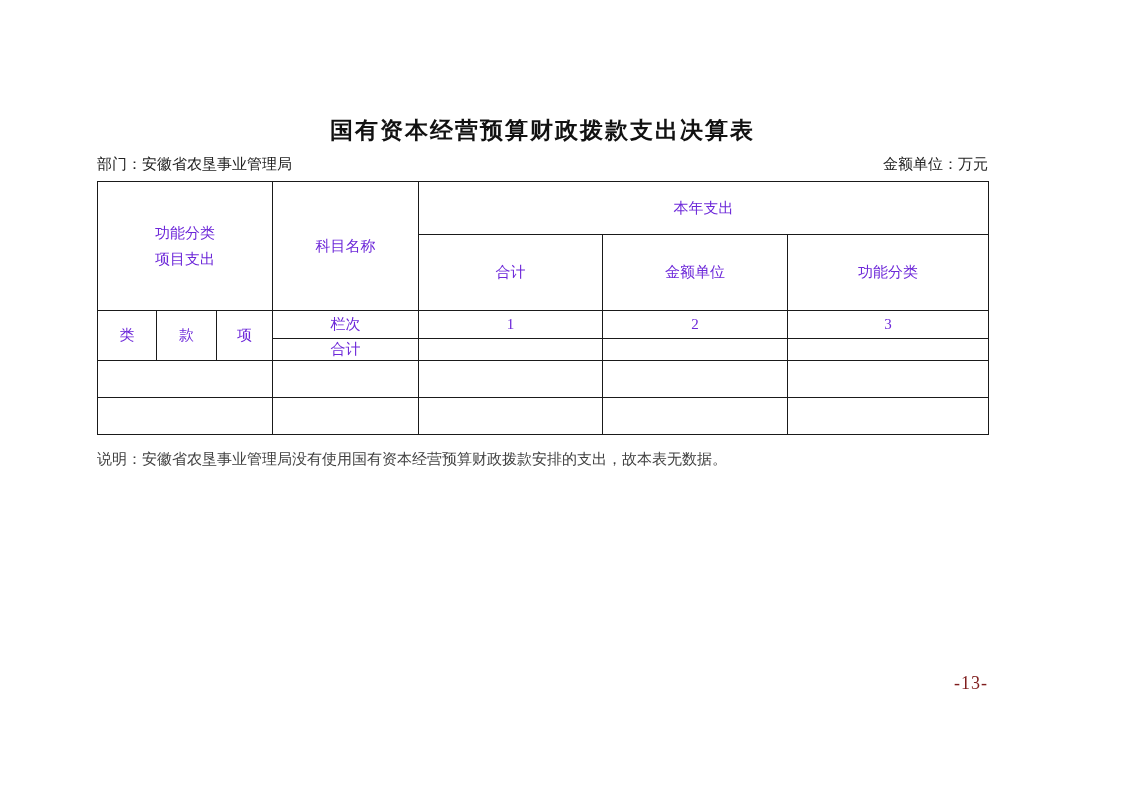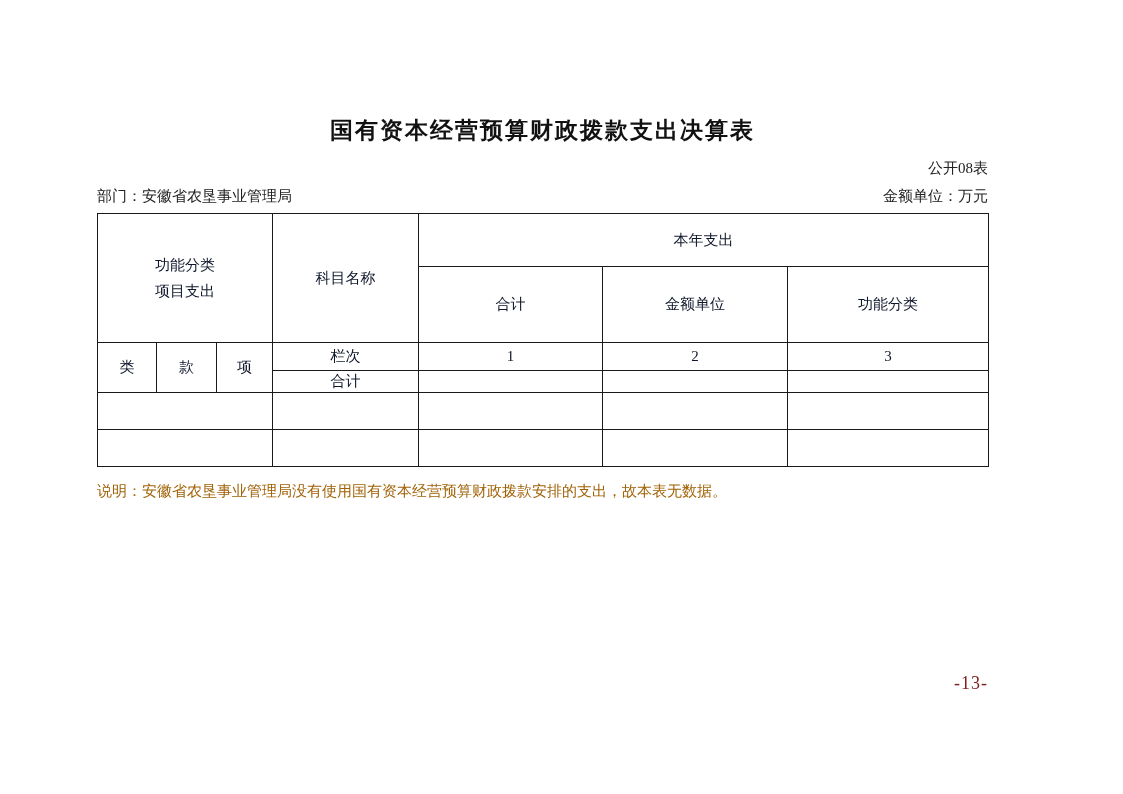--- a/index.html
+++ b/index.html
@@ -50,35 +50,35 @@
     margin-top: 7px;
     width: 891px;
     table-layout: fixed;
     border-collapse: collapse;
   }
   table.budget-table td {
     border: 1.5px solid #1a1a1a;
     text-align: center;
     vertical-align: middle;
     font-size: 15px;
-    color: #0f172a;
+    color: #6d28d9;
     padding: 0 4px;
     overflow: hidden;
     font-family: Liberation Serif, serif;
   }
   tr.row-h1 td { height: 53px; }
   tr.row-h2 td { height: 76px; }
   tr.row-lanci td { height: 28px; }
   tr.row-total td { height: 22px; }
   tr.row-empty td { height: 37px; }
   .two-line { line-height: 26px; }
   .note-line {
     margin-top: 15px;
     font-size: 15px;
-    color: #a16207;
+    color: #404040;
     text-align: left;
   }
   .page-number {
     position: absolute;
     top: 661px;
     left: 97px;
     width: 891px;
     text-align: right;
     font-size: 18px;
     letter-spacing: 1px;
@@ -86,21 +86,20 @@
   }
 </style>
 </head>
 <body>
 
 <div class="page">
   <div class="content">
 
     <div class="doc-title">国有资本经营预算财政拨款支出决算表</div>
 
-    <div class="form-code-line">公开08表</div>
 
     <div class="meta-line">
       <span>部门：安徽省农垦事业管理局</span>
       <span>金额单位：万元</span>
     </div>
 
     <table class="budget-table">
       <colgroup>
         <col style="width:59px">
         <col style="width:60px">

